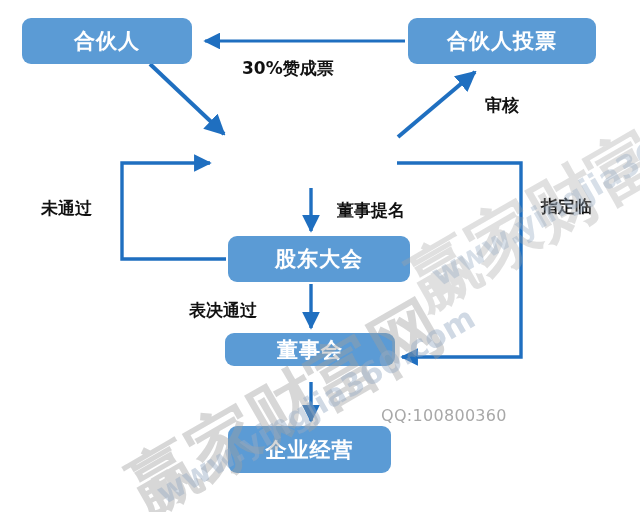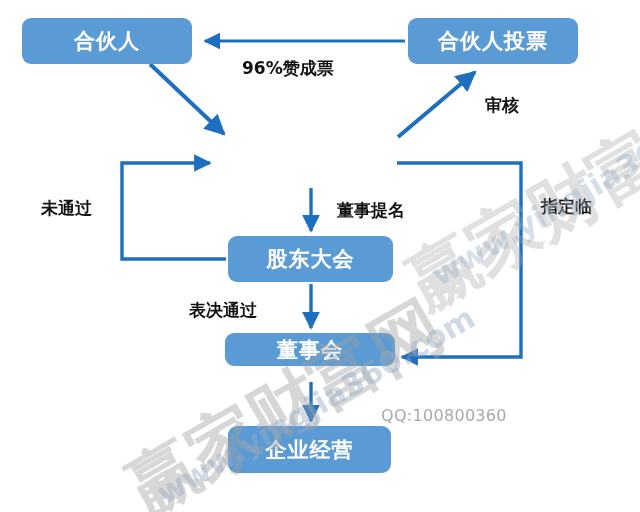--- a/index.html
+++ b/index.html
@@ -129,38 +129,38 @@
 
     <g>
       <path d="M 311 382 L 311 421" stroke="#1f6fc0" stroke-width="3.4" fill="none" marker-end="url(#ah)"></path>
     </g>
   </svg>
 
   <div class="node-box" style="left:22px; top:18px; width:170px; height:46px;">
     <span>合伙人</span>
   </div>
 
-  <div class="node-box" style="left:408px; top:18px; width:170px; height:46px;">
+  <div class="node-box" style="left:408px; top:18px; width:188px; height:46px;">
     <span>合伙人投票</span>
   </div>
 
 
-  <div class="node-box" style="left:228px; top:236px; width:165px; height:46px;">
+  <div class="node-box" style="left:228px; top:236px; width:182px; height:46px;">
     <span>股东大会</span>
   </div>
 
   <div class="node-box" style="left:225px; top:333px; width:170px; height:33px;">
     <span>董事会</span>
   </div>
 
   <div class="node-box" style="left:228px; top:426px; width:163px; height:47px;">
     <span>企业经营</span>
   </div>
 
-  <div class="edge-label" style="left:242px; top:58px;">96%赞成票</div>
+  <div class="edge-label" style="left:242px; top:58px;">30%赞成票</div>
 
 
   <div class="edge-label" style="left:485px; top:95px;">审核</div>
 
   <div class="edge-label" style="left:337px; top:200px;">董事提名</div>
 
   <div class="edge-label" style="left:41px; top:198px;">未通过</div>
 
   <div class="edge-label" style="left:189px; top:300px;">表决通过</div>
 

